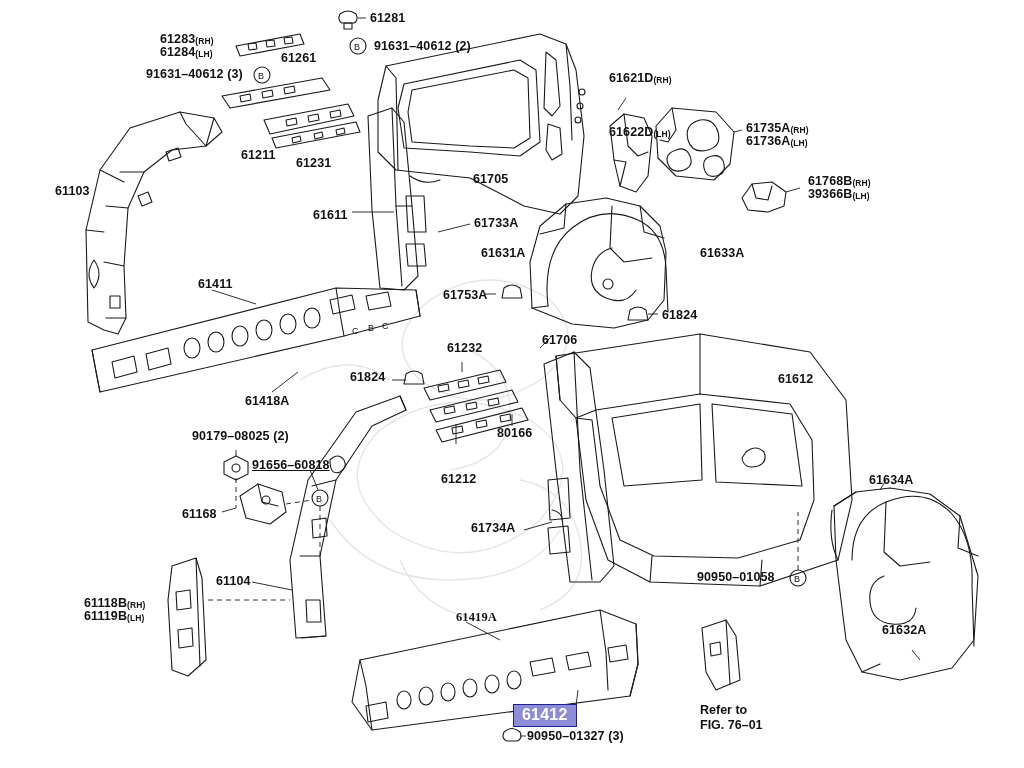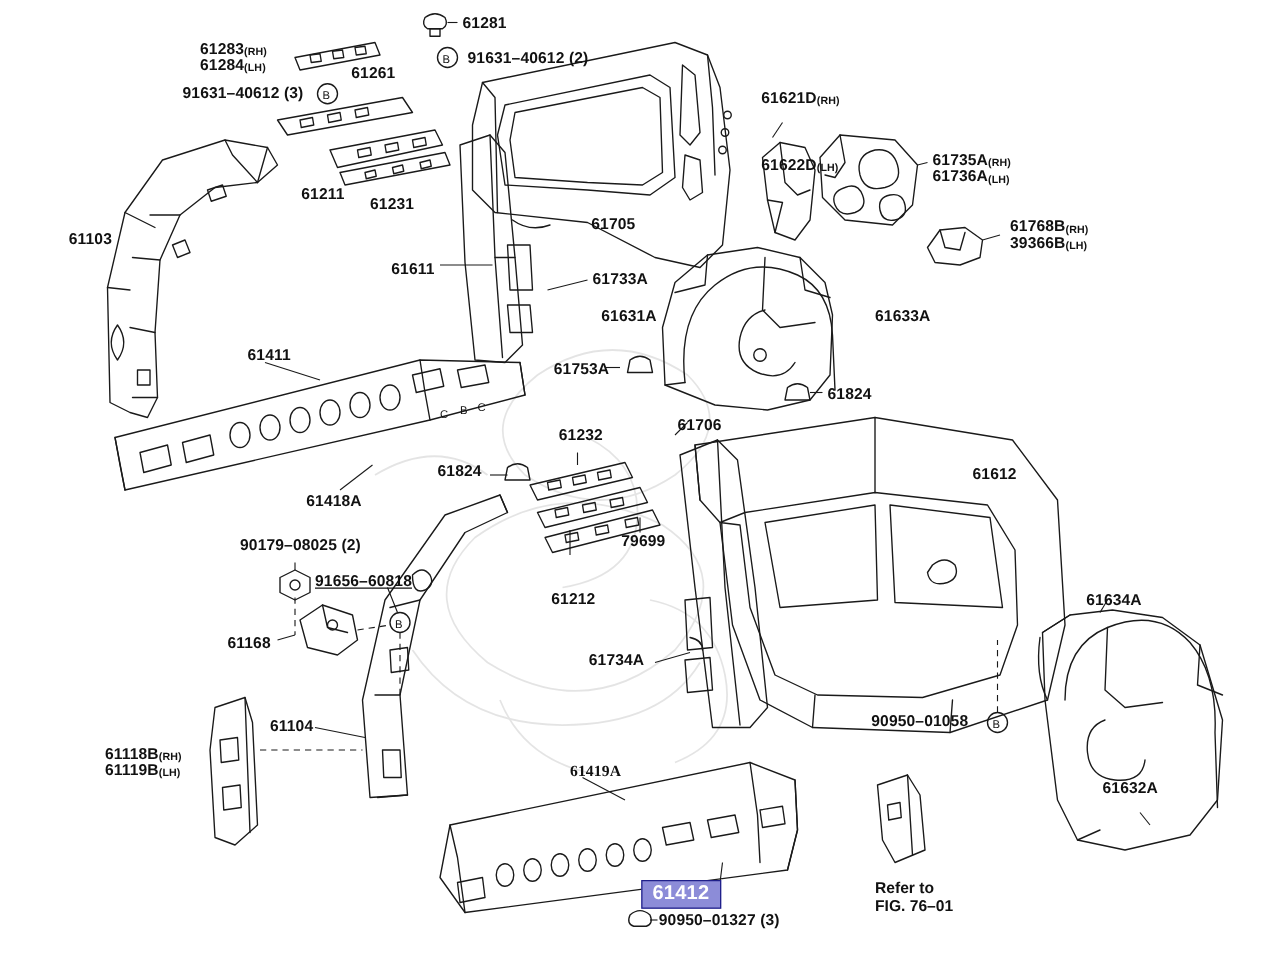--- a/index.html
+++ b/index.html
@@ -407,21 +407,21 @@
 
   <div class="lbl" style="left:198px; top:278px;"><span>61411</span></div>
   <div class="lbl" style="left:245px; top:395px;"><span>61418A</span></div>
 
   <div class="lbl" style="left:662px; top:309px;"><span>61824</span></div>
   <div class="lbl" style="left:542px; top:334px;"><span>61706</span></div>
   <div class="lbl" style="left:447px; top:342px;"><span>61232</span></div>
   <div class="lbl" style="left:350px; top:371px;"><span>61824</span></div>
   <div class="lbl" style="left:778px; top:373px;"><span>61612</span></div>
   <div class="lbl" style="left:441px; top:445px;margin-top:28px;"><span>61212</span></div>
-  <div class="lbl" style="left:497px; top:427px;"><span>79699</span></div>
+  <div class="lbl" style="left:497px; top:427px;"><span>80166</span></div>
 
   <div class="lbl" style="left:192px; top:430px;"><span>90179–08025 (2)</span></div>
   <div class="lbl" style="left:252px; top:459px;text-decoration:underline;"><span>91656–60818</span></div>
   <div class="lbl" style="left:182px; top:508px;"><span>61168</span></div>
   <div class="lbl" style="left:869px; top:474px;"><span>61634A</span></div>
   <div class="lbl" style="left:471px; top:522px;"><span>61734A</span></div>
   <div class="lbl" style="left:697px; top:571px;"><span>90950–01058</span></div>
   <div class="lbl" style="left:216px; top:575px;"><span>61104</span></div>
 
   <div class="lbl" style="left:84px; top:597px;"><span>61118B</span><span class="sub">(RH)</span></div>

